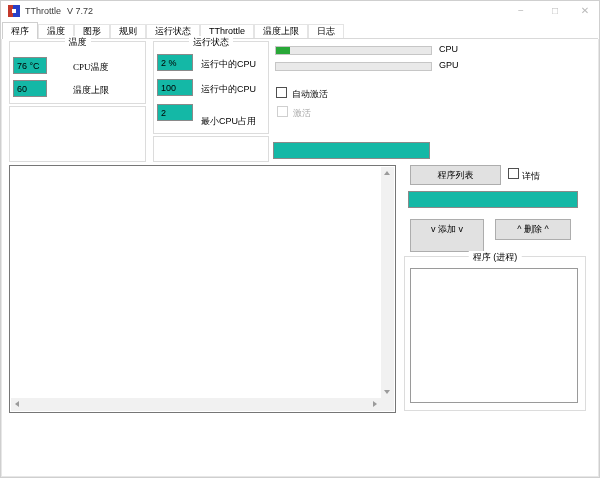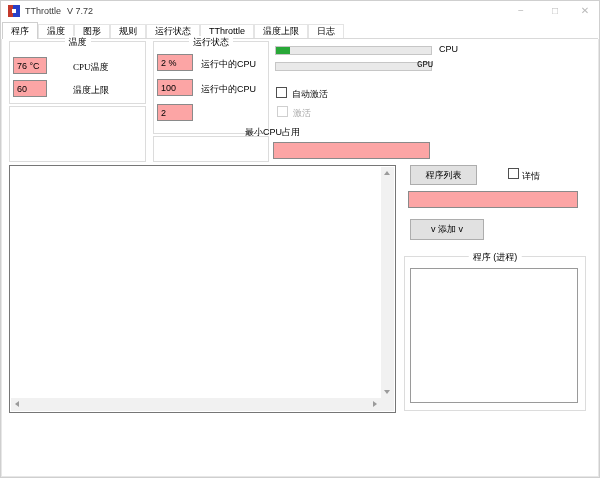--- a/index.html
+++ b/index.html
@@ -34,58 +34,58 @@
   .groupbox { position:absolute; border:1px solid #dcdcdc; }
   .gb-label { position:absolute; top:-6px; left:50%; transform:translateX(-50%);
               background:#fff; padding:0 4px; white-space:nowrap; }
   #gb-temp   { left:8px;   top:40px;  width:137px; height:63px; }
   #box-left  { left:8px;   top:105px; width:137px; height:56px; }
   #gb-status { left:152px; top:40px;  width:116px; height:93px; }
   #box-mid   { left:152px; top:135px; width:116px; height:26px; }
   #gb-proc   { left:403px; top:255px; width:182px; height:155px; }
 
   
-  .field { position:absolute; height:17px; border:1px solid #8a8a8a; background:#fca5a5;
+  .field { position:absolute; height:17px; border:1px solid #8a8a8a; background:#14b8a6;
            font-family:"Liberation Sans", sans-serif; font-size:9px; padding:0 3px; color:#000; }
   .lbl { position:absolute; white-space:nowrap; }
   #f-cputemp   { left:12px;  top:56px;  width:34px; }
   #l-cputemp   { left:72px;  top:60px;font-family:Liberation Serif, serif; }
   #f-templimit { left:12px;  top:79px;  width:34px; }
   #l-templimit { left:72px;  top:83px; }
   #f-running   { left:156px; top:53px;  width:36px; }
   #l-running   { left:200px; top:57px; }
   #f-max       { left:156px; top:78px;  width:36px; }
   #l-max       { left:200px; top:82px; }
   #f-min       { left:156px; top:103px; width:36px; }
-  #l-min       { left:200px; top:125px;margin-left:44px; }
+  #l-min       { left:200px; top:114px; }
   #f-status    { left:272px; top:141px; width:157px; }
   #f-prog      { left:407px; top:190px; width:170px; }
 
   
   .pbar { position:absolute; left:274px; width:157px; height:9px;
           border:1px solid #c6c6c6; background:#e9e9e9; }
   #pb-cpu { top:45px; } #pb-gpu { top:61px; }
   .pfill { height:100%; background:#29a838; width:0; }
-  #l-cpu { left:438px; top:43px; } #l-gpu { left:416px; top:59px;font-family:Liberation Mono, monospace; }
+  #l-cpu { left:438px; top:43px; } #l-gpu { left:438px; top:59px; }
 
   
   .cb { position:absolute; width:11px; height:11px; border:1px solid #4f4f4f; background:#fff; }
   .cb.disabled { border-color:#cfcfcf; }
   #cb-auto   { left:275px; top:86px; }
   #l-auto    { left:291px; top:87px; }
   #cb-act    { left:276px; top:105px; }
   #l-act     { left:292px; top:106px; color:#a8a8a8; }
   #cb-detail { left:507px; top:167px; }
   #l-detail  { left:521px; top:169px; }
 
   
   .btn { position:absolute; background:#e1e1e1; border:1px solid #adadad;
          text-align:center; white-space:nowrap; }
-  #btn-list { left:409px; top:164px; width:67px; height:20px; line-height:18px; }
-  #btn-add  { left:409px; top:218px; width:74px; height:21px; line-height:19px; }
+  #btn-list { left:409px; top:164px; width:91px; height:20px; line-height:18px; }
+  #btn-add  { left:409px; top:218px; width:74px; height:33px; line-height:19px; }
   #btn-del  { left:494px; top:218px; width:76px; height:21px; line-height:19px; }
 
   
   #big-list { position:absolute; left:8px; top:164px; width:387px; height:248px;
               border:1px solid #767676; background:#fff; }
   #proc-list { position:absolute; left:409px; top:267px; width:168px; height:135px;
                border:1px solid #9a9a9a; background:#fff; }
 
   
   .vscroll { position:absolute; top:1px; right:1px; width:13px; bottom:14px; background:#f1f1f1; }
@@ -168,20 +168,21 @@
 
   <input class="field" id="f-status" value="" style="">
 
   <div class="btn" id="btn-list">程序列表</div>
   <div class="cb" id="cb-detail"></div>
   <span class="lbl" id="l-detail">详情</span>
 
   <input class="field" id="f-prog" value="" style="">
 
   <div class="btn" id="btn-add">v 添加 v</div>
+  <div class="btn" id="btn-del">^ 删除 ^</div>
 
   <div id="big-list">
     <div class="vscroll">
       <div class="sb-btn up">
           <div class="tri up"></div>
         </div>
       <div class="sb-btn down">
           <div class="tri down"></div>
         </div>
     </div>

